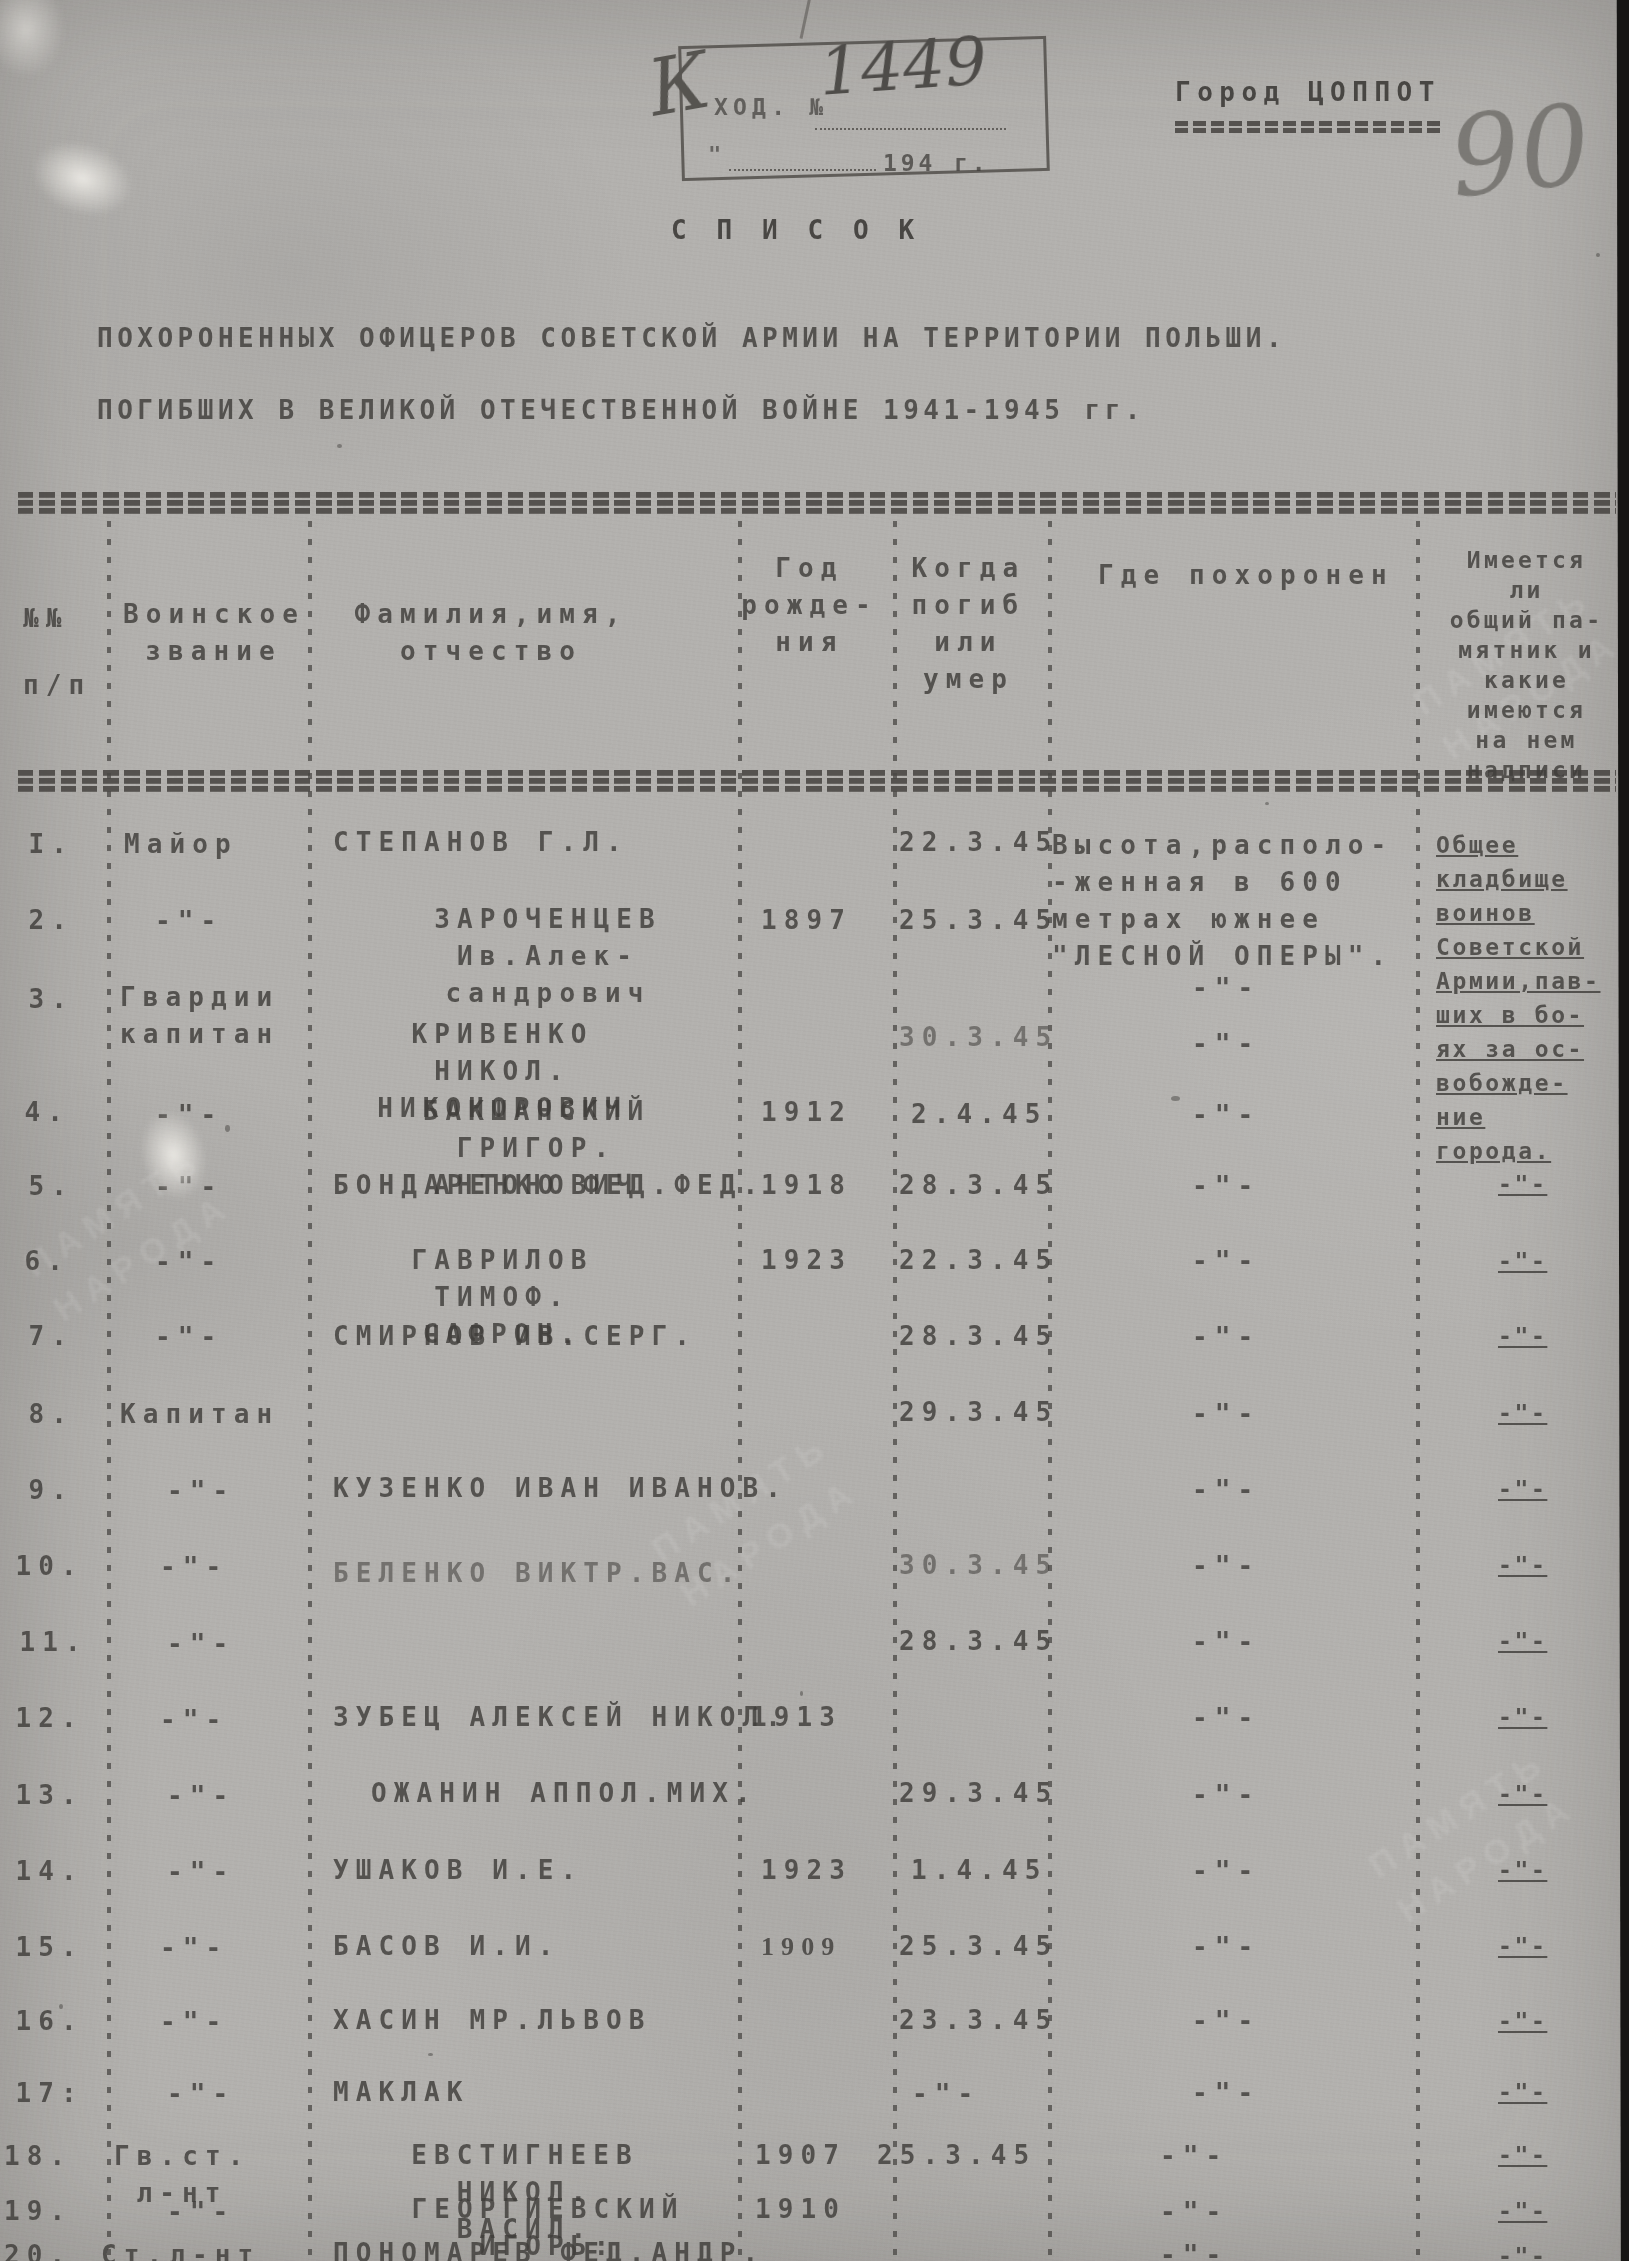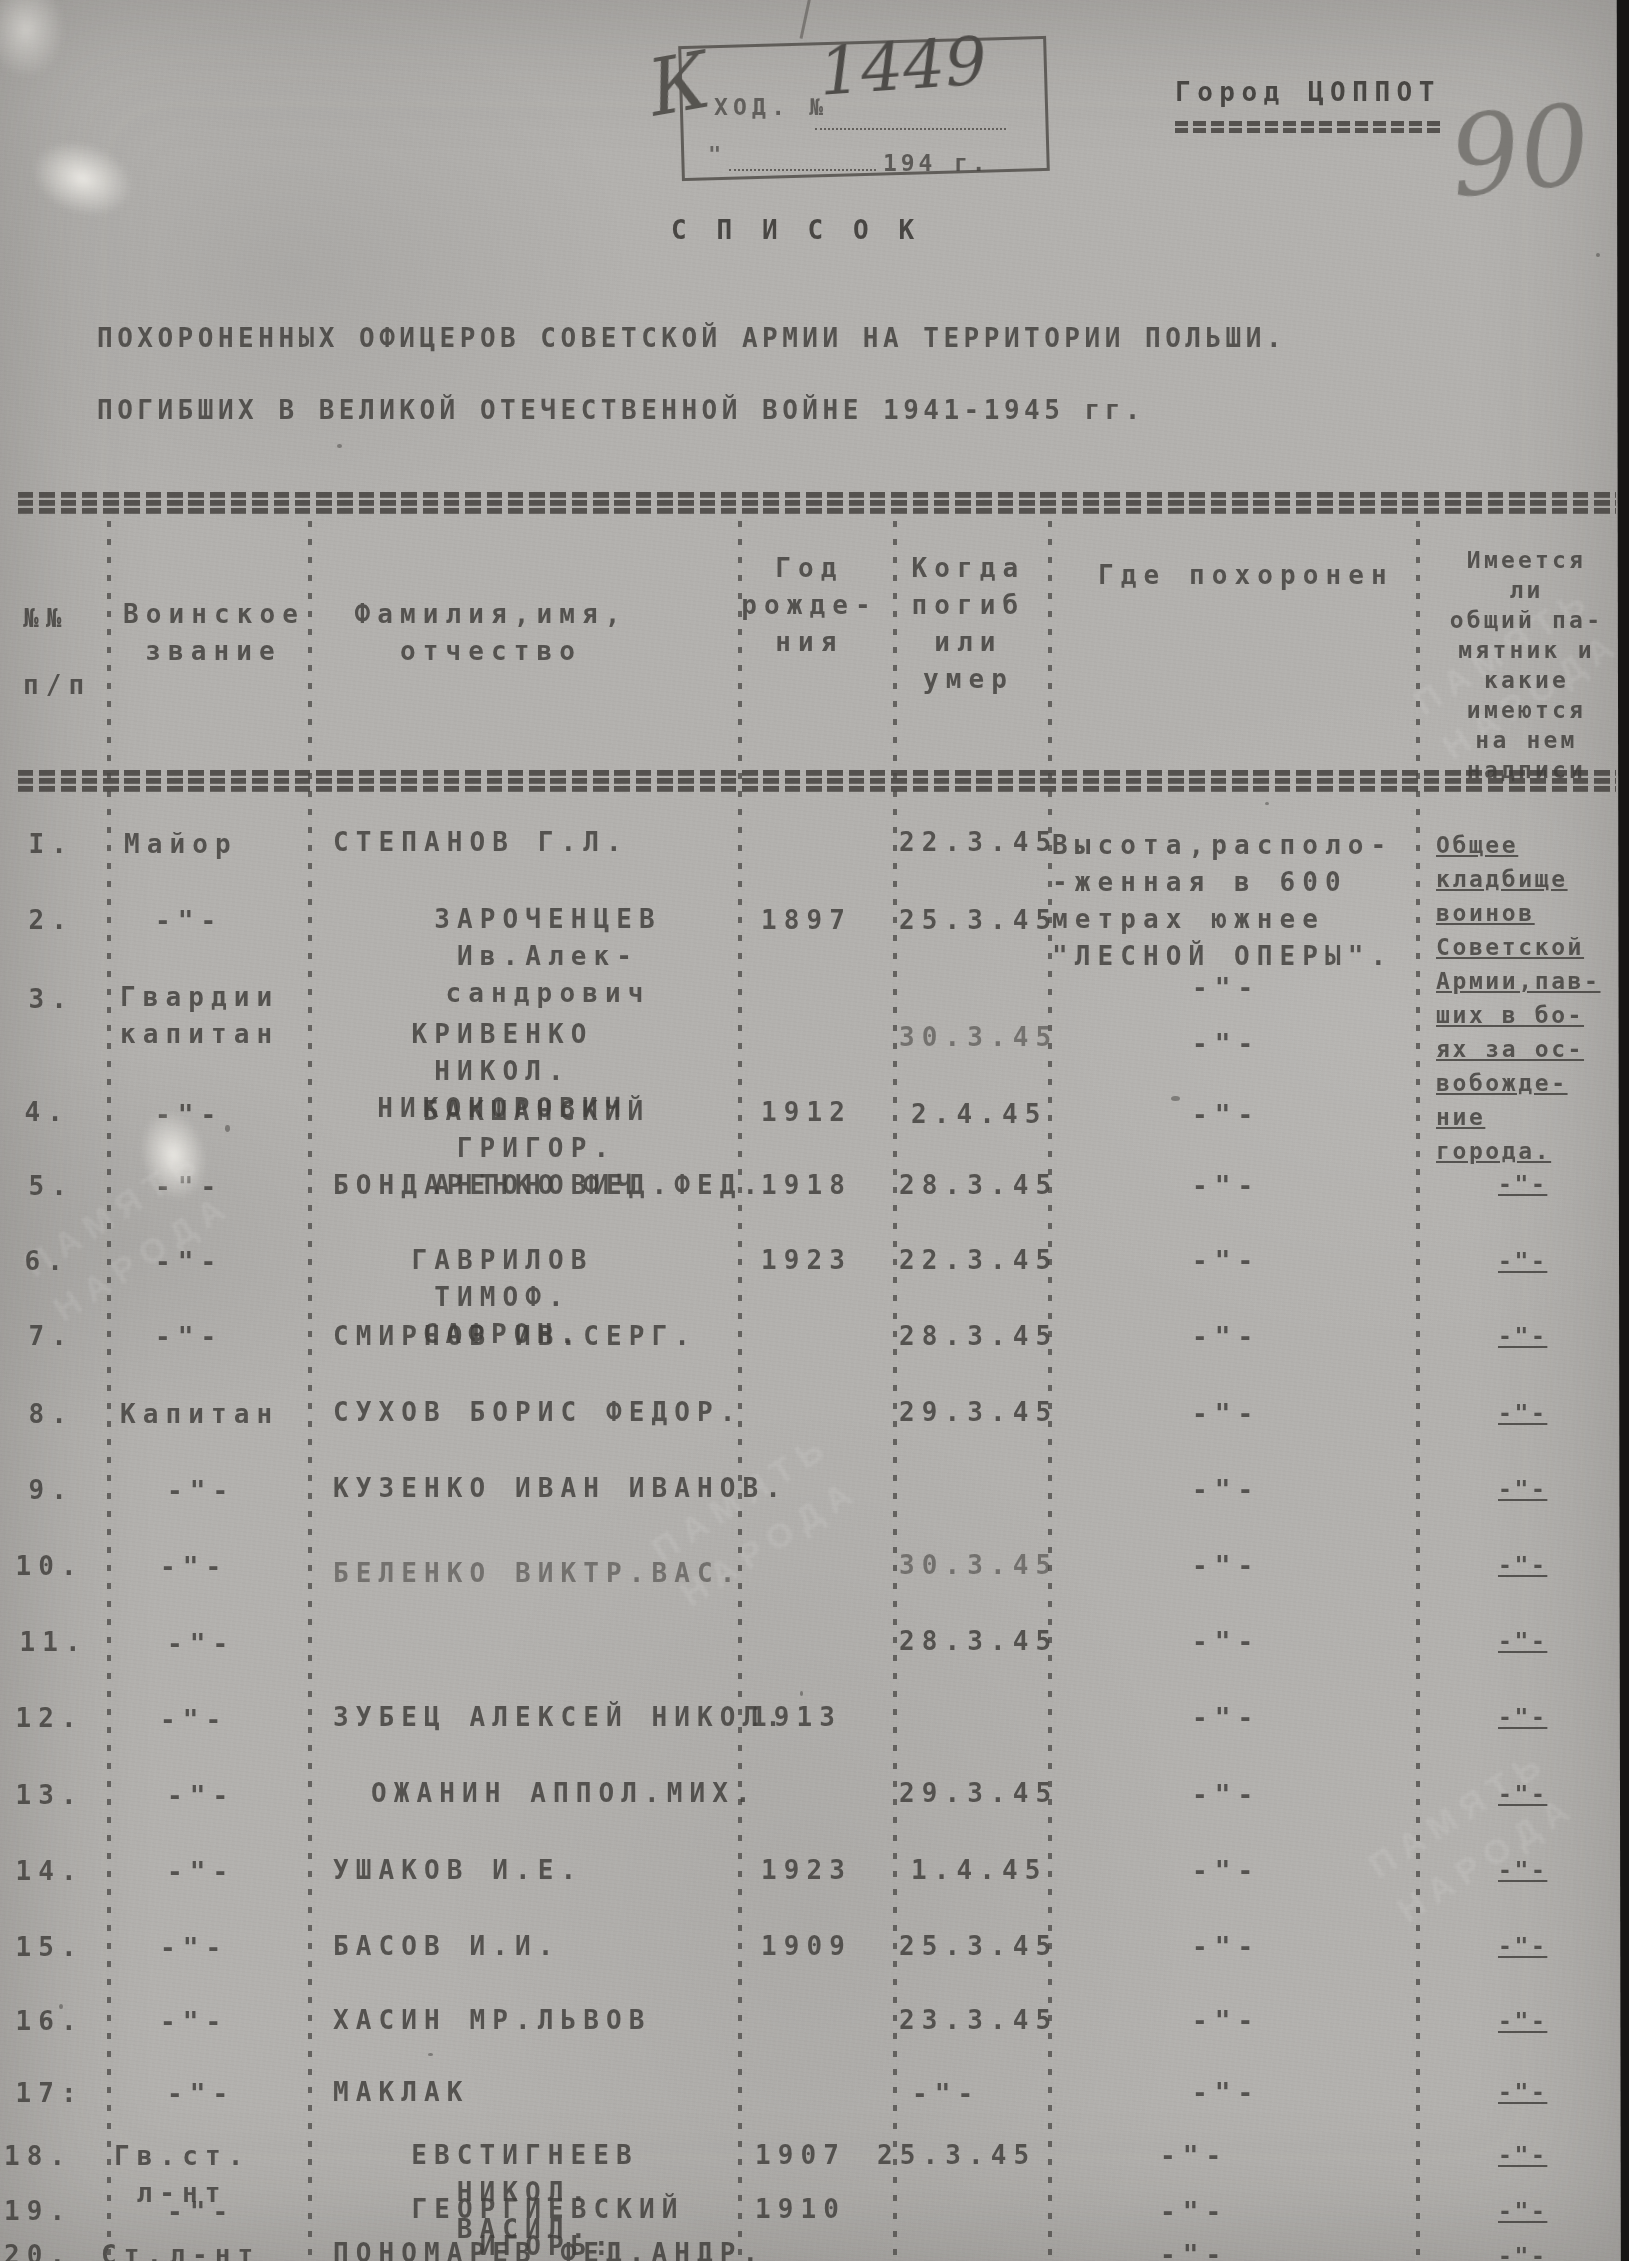--- a/index.html
+++ b/index.html
@@ -179,21 +179,20 @@
 
   <div class="t" style="left:28.4px;top:1318px;">7.</div>
   <div class="t" style="left:155px;top:1319px;">-"-</div>
   <div class="t" style="left:333px;top:1318px;">СМИРНОВ ИВ.СЕРГ.</div>
   <div class="t" style="left:899px;top:1318px;">28.3.45</div>
   <div class="t" style="left:1192px;top:1319px;">-"-</div>
   <div class="t c7" style="left:1498px;top:1319px;">-"-</div>
 
   <div class="t" style="left:28.4px;top:1396px;">8.</div>
   <div class="t" style="left:120px;top:1396px;">Капитан</div>
-  <div class="t" style="left:333px;top:1394px;">СУХОВ БОРИС ФЕДОР.</div>
   <div class="t" style="left:899px;top:1394px;">29.3.45</div>
   <div class="t" style="left:1192px;top:1396px;">-"-</div>
   <div class="t c7" style="left:1498px;top:1396px;">-"-</div>
 
   <div class="t" style="left:28.4px;top:1472px;">9.</div>
   <div class="t" style="left:167px;top:1473px;">-"-</div>
   <div class="t" style="left:333px;top:1470px;">КУЗЕНКО ИВАН ИВАНОВ.</div>
   <div class="t" style="left:1192px;top:1472px;">-"-</div>
   <div class="t c7" style="left:1498px;top:1472px;">-"-</div>
 
@@ -228,21 +227,21 @@
   <div class="t" style="left:167px;top:1854px;">-"-</div>
   <div class="t" style="left:333px;top:1852px;">УШАКОВ И.Е.</div>
   <div class="t" style="left:761px;top:1852px;">1923</div>
   <div class="t" style="left:911px;top:1852px;">1.4.45</div>
   <div class="t" style="left:1192px;top:1853px;">-"-</div>
   <div class="t c7" style="left:1498px;top:1853px;">-"-</div>
 
   <div class="t" style="left:15.5px;top:1929px;">15.</div>
   <div class="t" style="left:160px;top:1930px;">-"-</div>
   <div class="t" style="left:333px;top:1928px;">БАСОВ И.И.</div>
-  <div class="t" style="left:761px;top:1928px;">1909</div>
+  <div class="t" style="left:761px;top:1928px;font-family:Liberation Serif, serif;">1909</div>
   <div class="t" style="left:899px;top:1928px;">25.3.45</div>
   <div class="t" style="left:1192px;top:1929px;">-"-</div>
   <div class="t c7" style="left:1498px;top:1929px;">-"-</div>
 
   <div class="t" style="left:15.5px;top:2003px;">16.</div>
   <div class="t" style="left:160px;top:2004px;">-"-</div>
   <div class="t" style="left:333px;top:2002px;">ХАСИН МР.ЛЬВОВ</div>
   <div class="t" style="left:899px;top:2002px;">23.3.45</div>
   <div class="t" style="left:1192px;top:2003px;">-"-</div>
   <div class="t c7" style="left:1498px;top:2004px;">-"-</div>

